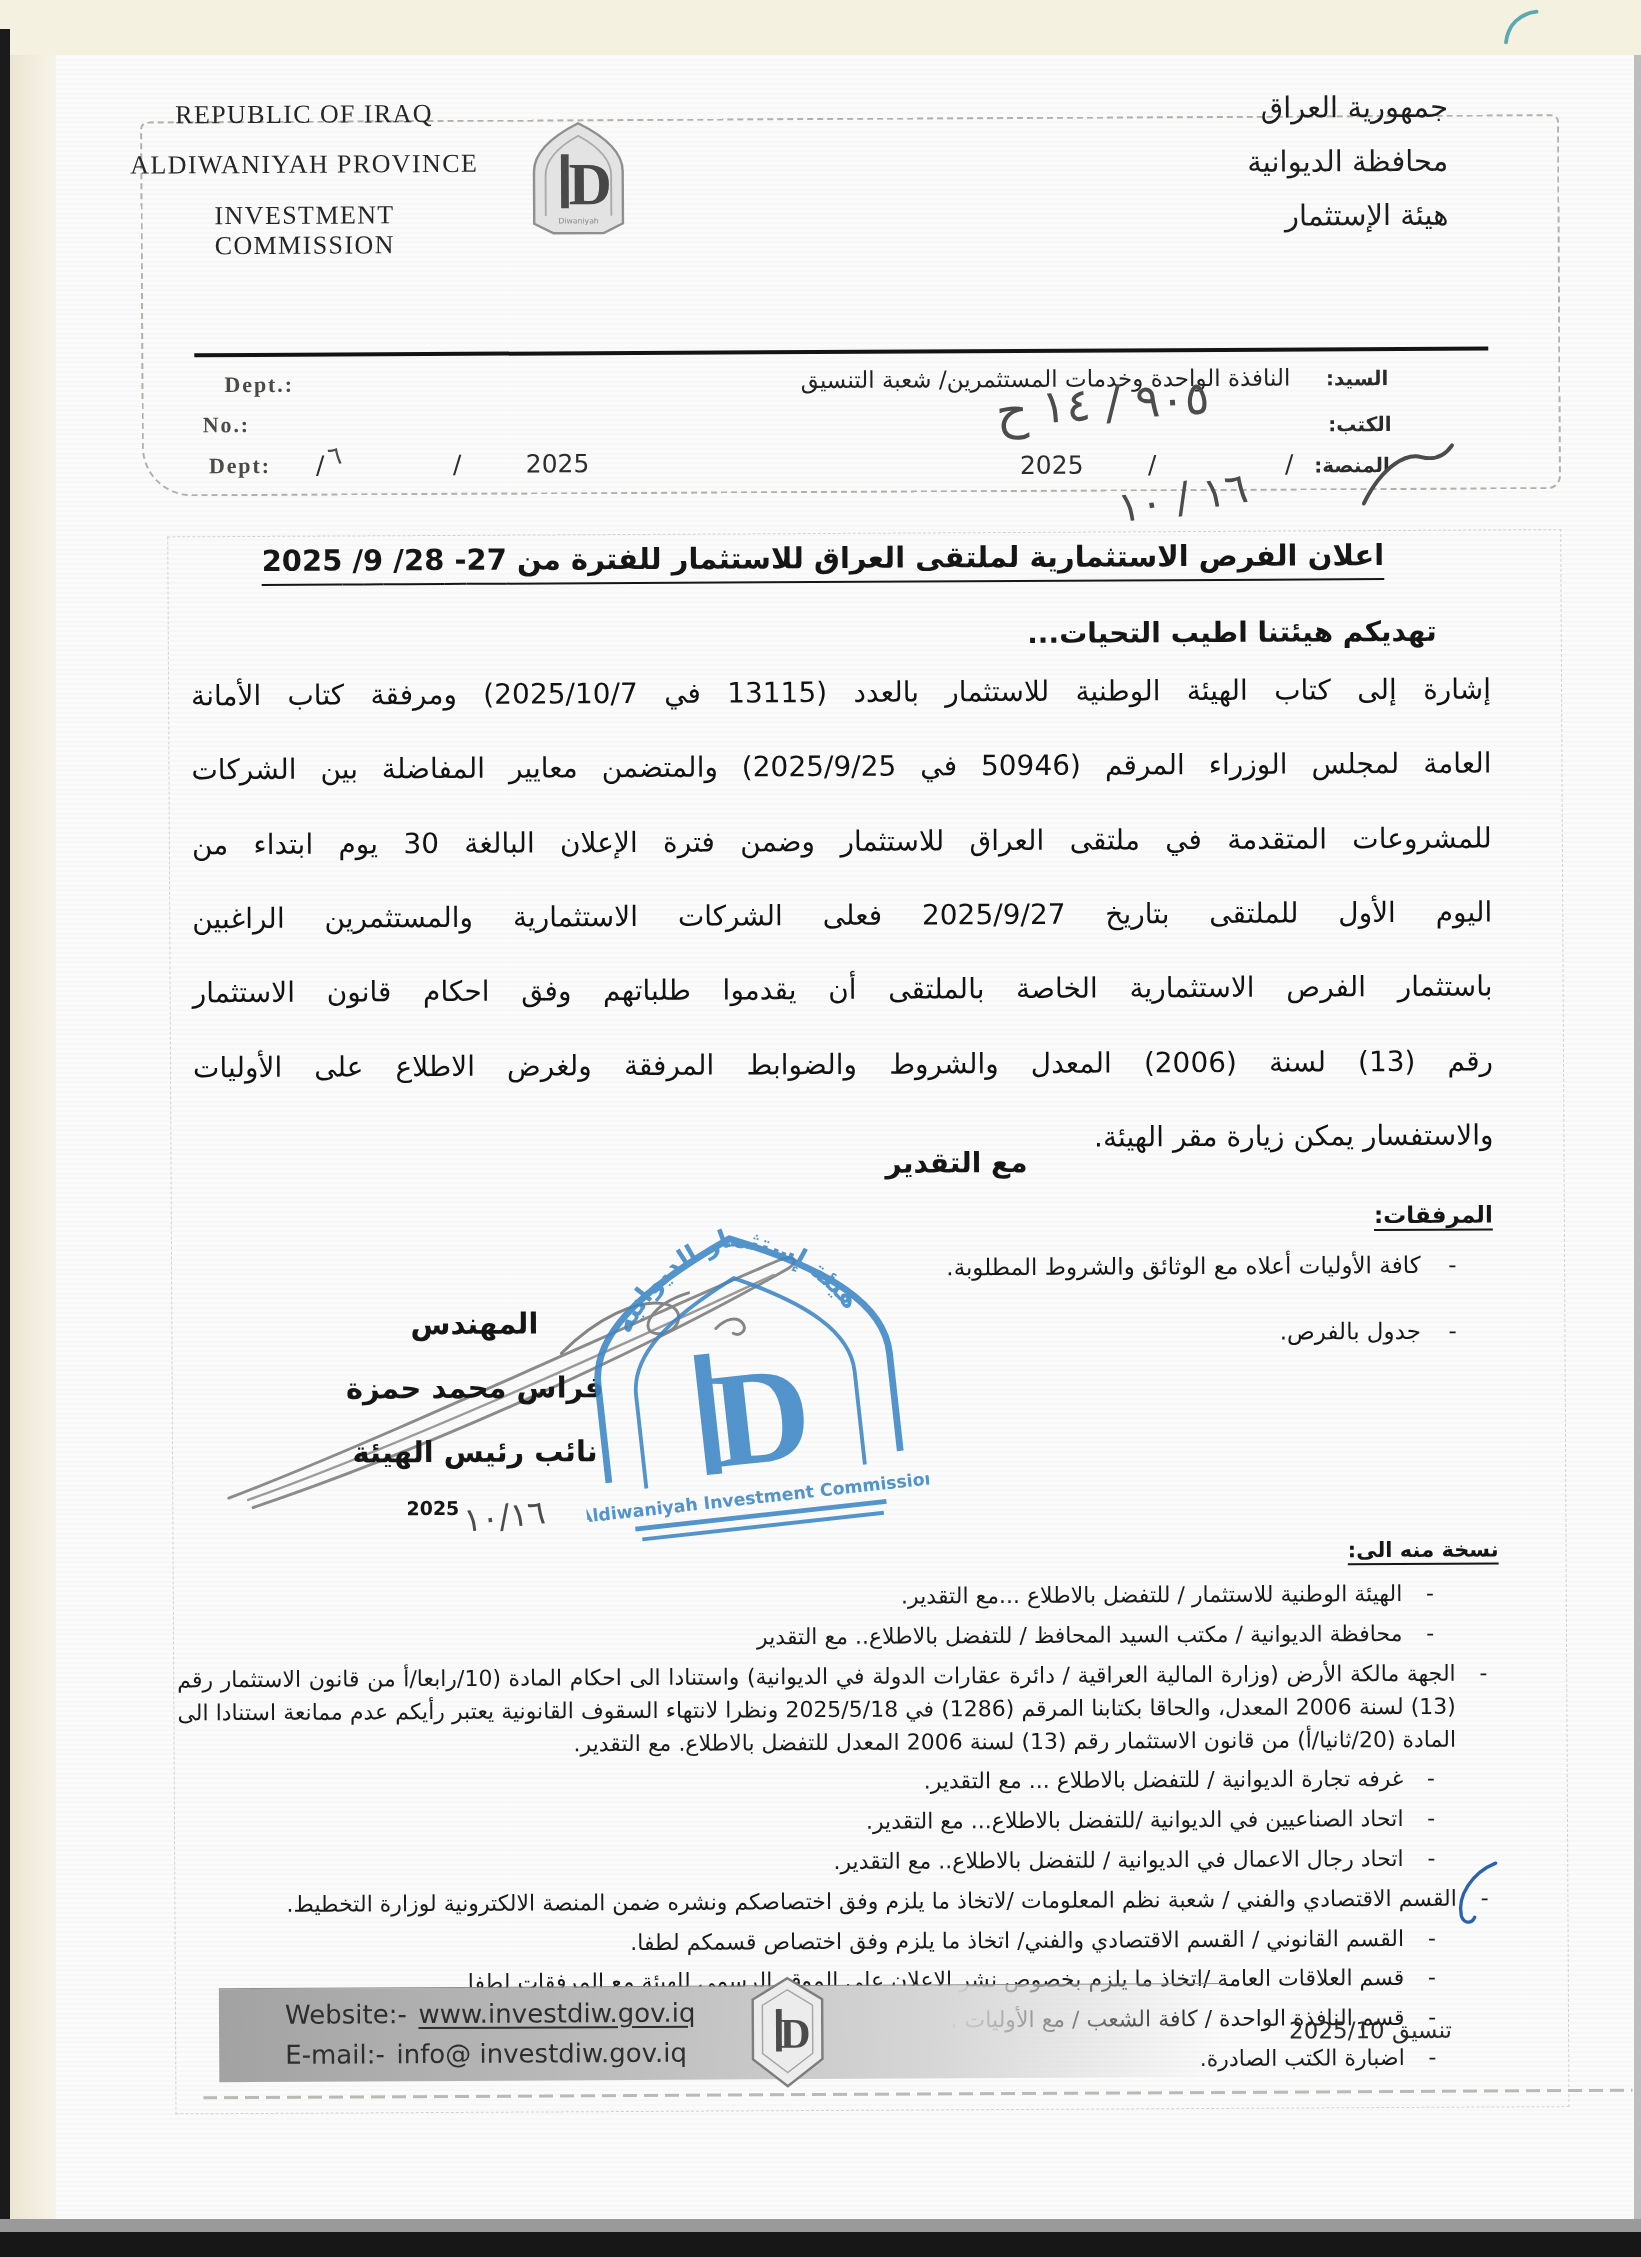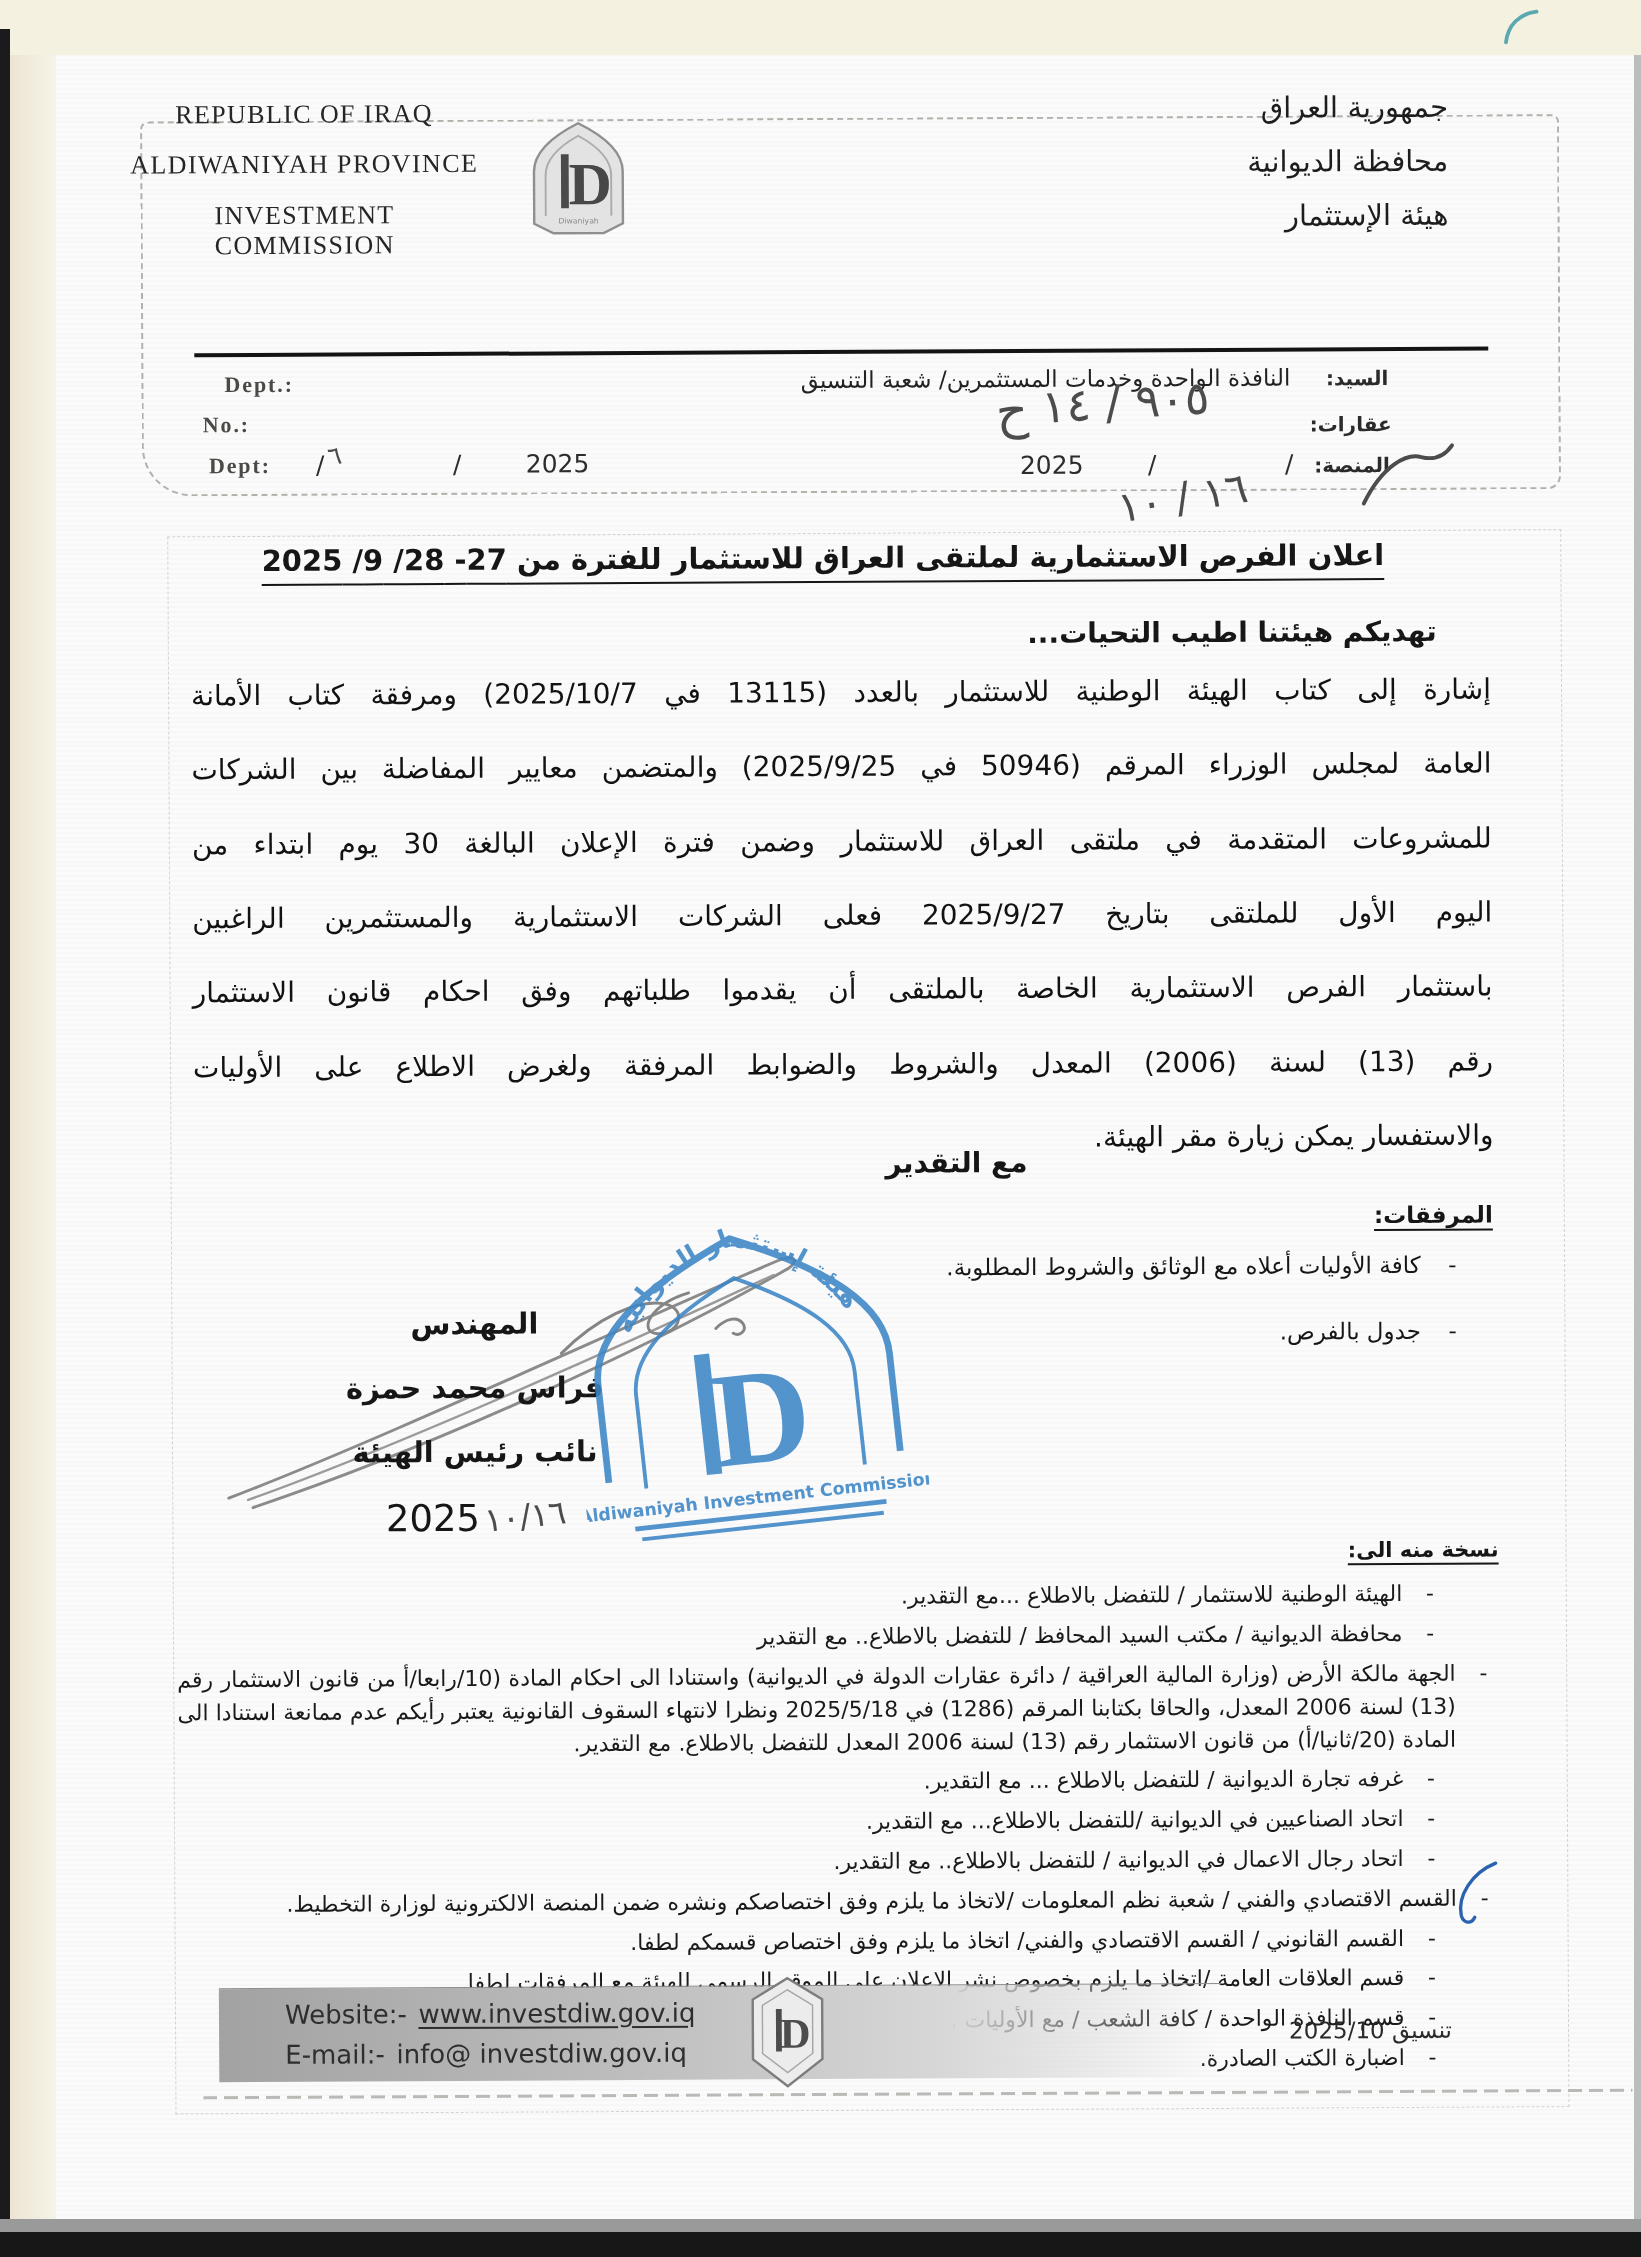--- a/index.html
+++ b/index.html
@@ -95,21 +95,21 @@
   <div class="abs lh-rule"></div>
 
   <div class="abs ref-label-en" style="left:228px;top:369px">Dept.:</div>
   <div class="abs ref-label-en" style="left:206px;top:409px">No.:</div>
   <div class="abs ref-label-en" style="left:212px;top:450px">Dept:</div>
   <div class="abs" style="left:319px;top:448px;font-size:25px;color:#2d2d2d;word-spacing:13.5px;white-space:pre">/      /   2025</div>
   <div class="abs hand" style="left:331px;top:439px;font-size:25px;transform:rotate(-10deg)">٦</div>
 
   <div class="abs ref-ar-label" style="left:1305px;top:369px;width:87px">السيد:</div>
   <div class="abs ref-ar-val" style="left:570px;top:367px;width:724px">النافذة الواحدة وخدمات المستثمرين/ شعبة التنسيق</div>
-  <div class="abs ref-ar-label" style="left:1308px;top:415px;width:87px">عقارات:</div>
+  <div class="abs ref-ar-label" style="left:1308px;top:415px;width:87px">الكتب:</div>
   <div class="abs ref-ar-label" style="left:1296px;top:456px;width:97px">المنصة:</div>
   <div class="abs" style="left:1023px;top:452px;font-size:25px;color:#2d2d2d;direction:rtl;word-spacing:13.5px;white-space:pre">/      /   2025</div>
 
   <div class="abs" style="left:999px;top:378px;display:flex;gap:13.5px;align-items:flex-start;transform:rotate(-3deg)">
     <span class="hand" style="font-size:50px">ح</span>
     <span class="hand" style="font-size:46px;letter-spacing:9.7px" dir="ltr">٩٠٥ / ١٤</span>
   </div>
 
   <div class="abs hand" style="left:1120px;top:475px;font-size:42px;letter-spacing:11.6px;transform:rotate(-9deg)" dir="ltr">١٦ / ١٠</div>
   <svg class="abs" style="left:1357px;top:439px" width="106" height="77" viewBox="0 0 110 80">
@@ -144,21 +144,21 @@
     <path d="M15,268 C170,210 430,90 585,25 C600,19 608,24 596,33 C450,115 230,215 40,278" stroke="#8b8b8b" stroke-width="3" fill="none" stroke-linecap="round"></path>
     <path d="M35,270 C200,212 450,100 580,40" stroke="#9a9a9a" stroke-width="2.5" fill="none" stroke-linecap="round"></path>
     <path d="M360,120 C395,85 440,62 470,70 C492,77 480,103 458,100 C440,97 452,70 492,58" stroke="#858585" stroke-width="3" fill="none" stroke-linecap="round"></path>
     <path d="M520,95 C530,85 542,82 548,90 C553,97 545,104 538,100" stroke="#858585" stroke-width="3" fill="none" stroke-linecap="round"></path>
   </svg>
 
   <div class="abs sig" style="left:338px;top:1305px">المهندس</div>
   <div class="abs sig" style="left:338px;top:1369px">فراس محمد حمزة</div>
   <div class="abs sig" style="left:338px;top:1433px">نائب رئيس الهيئة</div>
   <div class="abs" style="left:348px;top:1495px;width:251px;display:flex;justify-content:center;gap:3.9px">
-    <span style="font-size:37px;font-weight:normal">2025</span>
+    <span style="font-size:19px;font-weight:bold">2025</span>
     <span class="hand" style="font-size:33px;transform:rotate(-6deg)" dir="ltr">١٠/١٦</span>
   </div>
 
   <svg class="abs" style="left:572px;top:1224px;transform:rotate(-6deg);opacity:0.88" width="344" height="324" viewBox="0 0 356 336">
     <defs>
       <path id="arcText" d="M30,250 C30,105 95,40 178,22 C261,40 326,105 326,250" fill="none"></path>
     </defs>
     <path d="M26,252 L26,150 C26,100 76,58 178,14 C280,58 330,100 330,150 L330,252" fill="none" stroke="#3d86c6" stroke-width="7"></path>
     <path d="M64,262 L64,165 C64,124 104,90 178,55 C252,90 292,124 292,165 L292,262" fill="none" stroke="#3d86c6" stroke-width="4"></path>
     <text font-size="27" font-weight="bold" fill="#3d86c6" font-family="DejaVu Sans,sans-serif">

